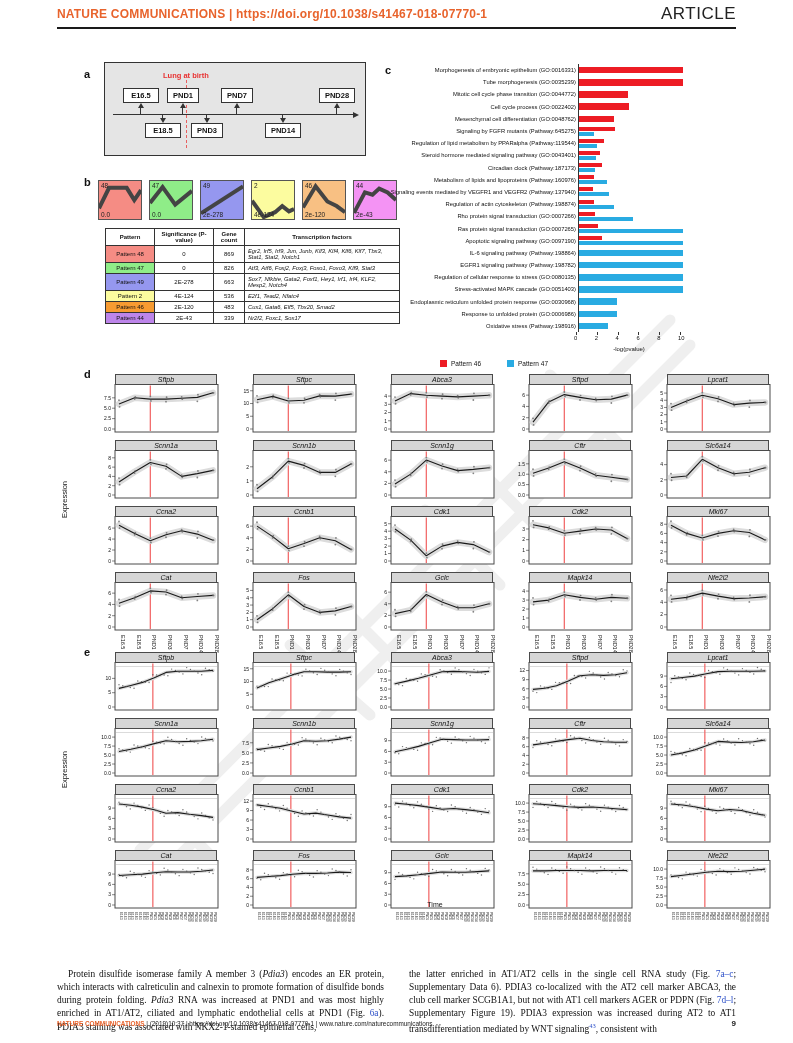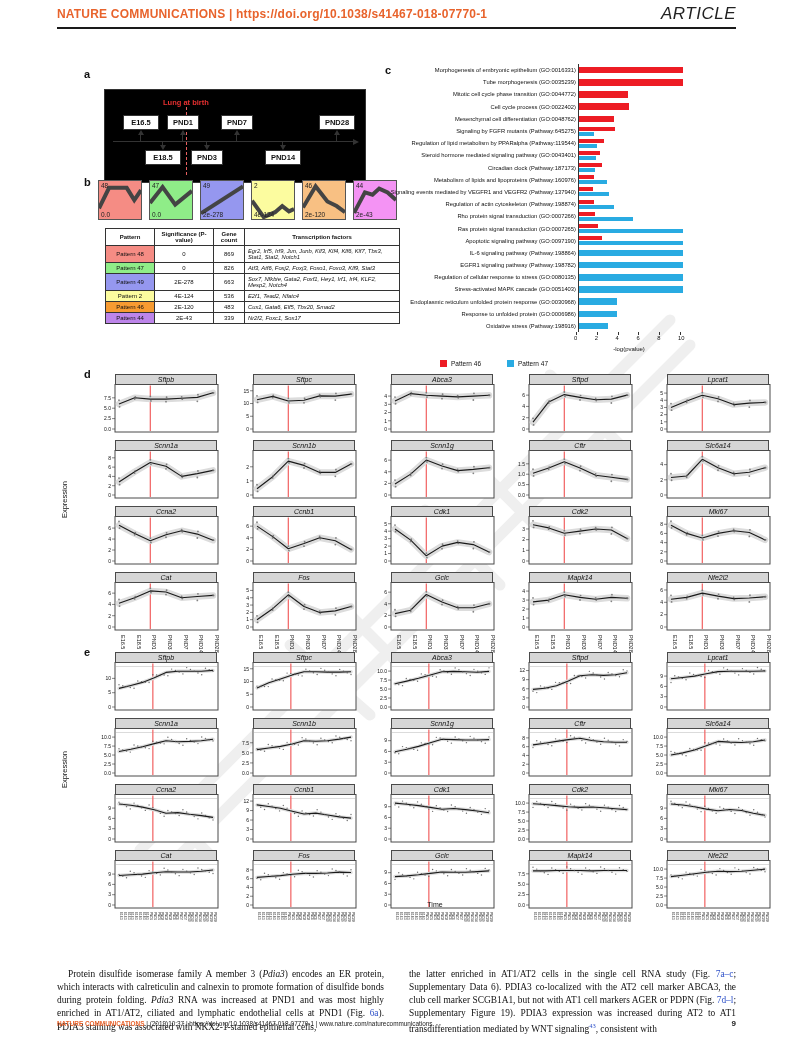--- a/index.html
+++ b/index.html
@@ -1,23 +1,23 @@
 <!DOCTYPE html>
 <html><head>
 <meta charset="utf-8">
 <style>
   html,body{margin:0;padding:0;background:#ffffff;}
   #page{position:relative;width:793px;height:1043px;background:#fff;font-family:"Liberation Sans",sans-serif;overflow:hidden;}
   
   #hdr{position:absolute;left:57px;top:20px;width:679px;border-bottom:2px solid #1a1a1a;padding-bottom:7px;}
   #hdr-left{position:absolute;left:0;bottom:6px;font-size:12px;font-weight:bold;color:#e8632c;letter-spacing:.2px;}
-  #hdr-right{position:absolute;right:0;bottom:3px;font-size:17px;color:#222;letter-spacing:.5px;font-style:italic;}
+  #hdr-right{position:absolute;right:0;bottom:3px;font-size:17px;color:#222;letter-spacing:.5px;}
   .plabel{position:absolute;font-size:11px;font-weight:bold;color:#111;}
   
-  #pa-box{position:absolute;left:104px;top:89px;width:260px;height:92px;border:1.3px solid #333;background:#000000;}
+  #pa-box{position:absolute;left:104px;top:62px;width:260px;height:92px;border:1.3px solid #333;background:#e5e5e5;}
   .tl-box{position:absolute;border:1.2px solid #333;background:#fff;font-size:7.5px;font-weight:bold;color:#111;text-align:center;line-height:13px;height:13px;}
   #pa-red{position:absolute;color:#e83030;font-size:7.5px;font-weight:bold;}
   #pa-dash{position:absolute;border-left:1.2px dashed #e86060;width:0;}
   #pa-line{position:absolute;background:#333;height:1.2px;}
   .arr{position:absolute;width:1.2px;background:#333;}
   .tri{position:absolute;width:0;height:0;}
   
   #pb-thumbs{position:absolute;left:98px;top:180px;display:flex;gap:7px;}
   .thumb{position:relative;width:42px;height:38px;border:1px solid #555;}
   .thumb svg{position:absolute;left:0;top:0;}

